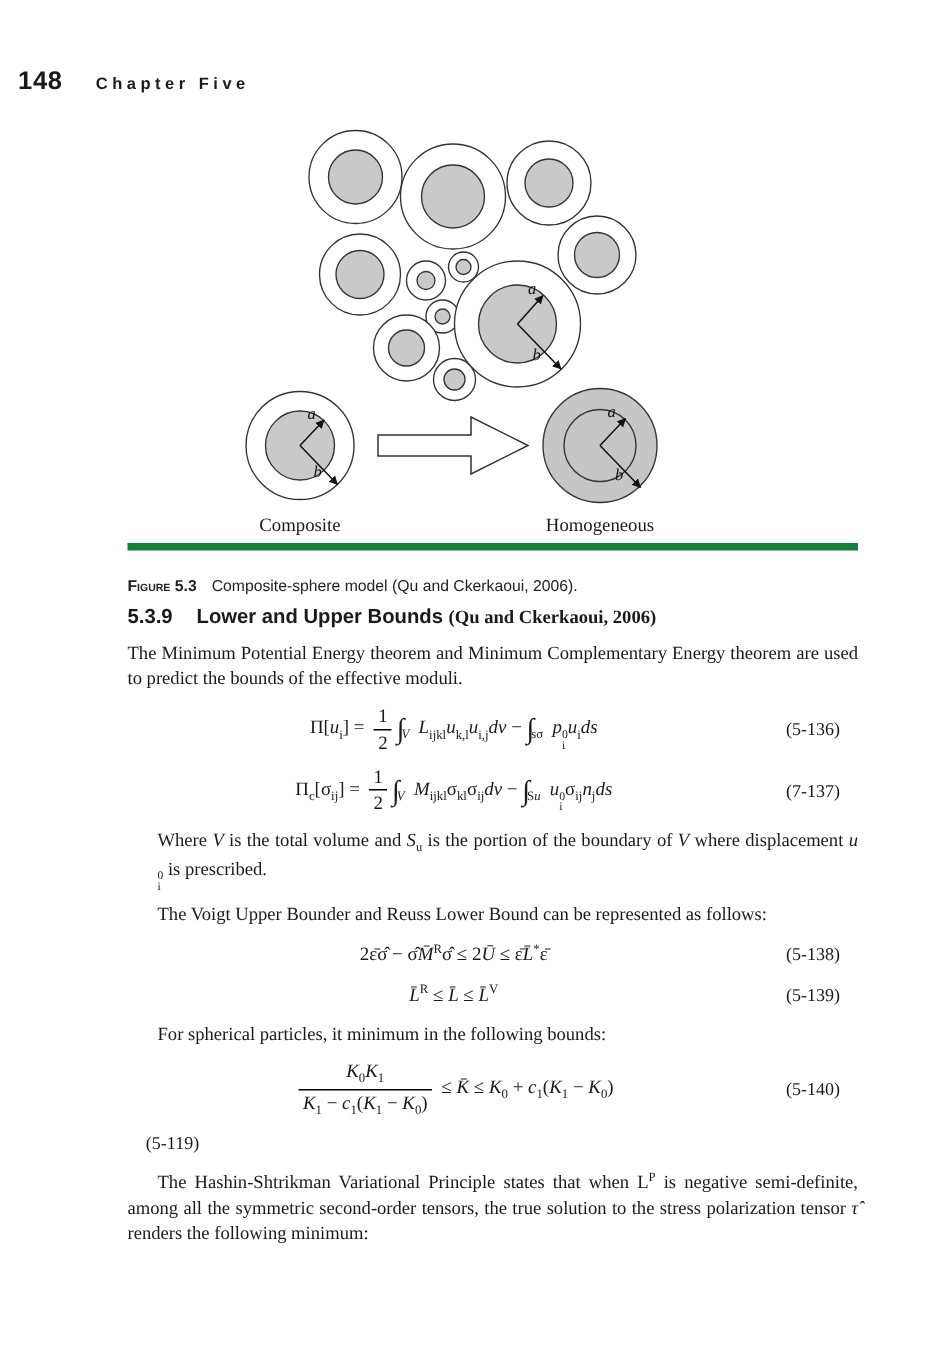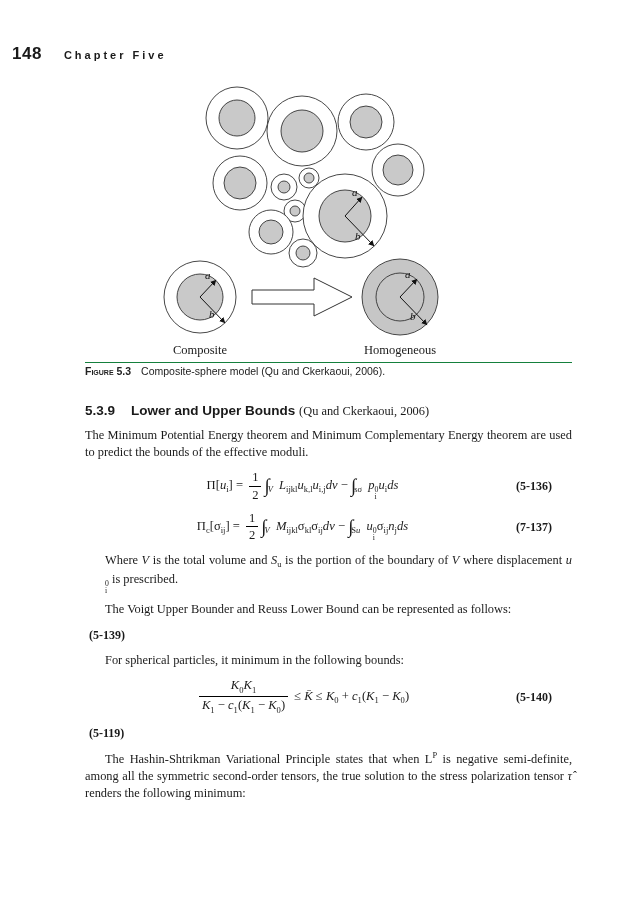--- a/index.html
+++ b/index.html
@@ -9,35 +9,35 @@
   }
   
   .runhead { position:absolute; top:44px; left:12px; display:flex; align-items:baseline; }
   .pagenum { font-family:"Liberation Sans","DejaVu Sans",sans-serif; font-weight:bold; font-size:17px; letter-spacing:0.5px;text-align:center; }
   .chapter { font-family:"Liberation Sans","DejaVu Sans",sans-serif; font-weight:bold; font-size:11px; letter-spacing:3px; margin-left:22px; }
   
   .fig { position:absolute; top:84px; left:0; width:621px; height:278px; }
   .fig svg { display:block; }
   .fig-caption {
     position:absolute; top:362px; left:85px; width:487px;
-    border-top:1px solid #15803d; padding-top:2px;
+    border-top:5px solid #15803d; padding-top:18px;
     font-family:"Liberation Sans","DejaVu Sans",sans-serif; font-size:10.5px; color:#222;
   }
   .fig-caption .cap-label { font-weight:bold; font-variant:small-caps; margin-right:10px; }
   
   .main { position:absolute; top:402px; left:85px; width:487px; font-size:12.4px; line-height:1.36; text-align:justify; }
   .sec-head { font-family:"Liberation Sans","DejaVu Sans",sans-serif; font-weight:bold; font-size:13.5px; margin-bottom:7px; text-align:left; }
   .sec-head .sec-num { margin-right:16px; }
-  .sec-head .sec-attr { font-family:"Liberation Serif","DejaVu Serif",serif; font-weight:normal; font-size:12.4px; }
+  .sec-head .sec-attr { font-family:"Liberation Serif","DejaVu Serif",serif; font-weight:bold; font-size:12.4px; }
   p { margin:0 0 6px 0; }
   p.ind { text-indent:20px; }
   
   .eq-row { display:flex; align-items:center; margin:9px 4px; text-align:left; }
   .eq-body { flex:1; text-align:center; font-size:12.6px; }
-  .eq-num { width:52px; text-align:left; font-size:12px;font-weight:bold; }
+  .eq-num { width:52px; text-align:center; font-size:12px; }
   .frac { display:inline-block; vertical-align:middle; text-align:center; margin:0 3px; line-height:1.15; }
   .fnum { display:block; padding:0 3px 1px; border-bottom:1px solid #000; }
   .fden { display:block; padding:1px 3px 0; }
   .int { font-size:1.5em; vertical-align:-0.18em; line-height:1; }
   .isub { font-size:0.68em; vertical-align:sub; margin-left:-2px; margin-right:3px; }
   .ss { display:inline-flex; flex-direction:column; font-size:0.62em; line-height:1; vertical-align:-0.35em; text-align:left; }
   sub, sup { font-size:0.68em; }
   i { font-style:italic; }
 </style>
 </head>
@@ -163,22 +163,27 @@
           </span>σ<sub>ij</sub><i>n</i><sub>j</sub><i>ds</i></span>
       <span class="eq-num">(7-137)</span>
     </div>
 
     <p class="ind">Where <i>V</i> is the total volume and <i>S</i><sub>u</sub> is the portion of the boundary of <i>V</i> where displacement <i>u</i><span class="ss">
           <span>0</span>
           <span>i</span>
         </span> is prescribed.</p>
     <p class="ind">The Voigt Upper Bounder and Reuss Lower Bound can be represented as follows:</p>
 
+    <div class="eq-row">
+      <span class="eq-body">2ε̄σ̂ − σ̂<i>M̄</i><sup>R</sup>σ̂ ≤ 2<i>Ū</i> ≤ ε̄<i>L̄</i><sup>*</sup>ε̄</span>
+      <span class="eq-num">(5-138)</span>
+    </div>
 
     <div class="eq-row">
+      <span class="eq-body"><i>L̄</i><sup>R</sup> ≤ <i>L̄</i> ≤ <i>L̄</i><sup>V</sup></span>
       <span class="eq-num">(5-139)</span>
     </div>
 
     <p class="ind">For spherical particles, it minimum in the following bounds:</p>
 
     <div class="eq-row">
       <span class="eq-body"><span class="frac"><span class="fnum"><i>K</i><sub>0</sub><i>K</i><sub>1</sub></span><span class="fden"><i>K</i><sub>1</sub> − <i>c</i><sub>1</sub>(<i>K</i><sub>1</sub> − <i>K</i><sub>0</sub>)</span></span> ≤ <i>K̄</i> ≤ <i>K</i><sub>0</sub> + <i>c</i><sub>1</sub>(<i>K</i><sub>1</sub> − <i>K</i><sub>0</sub>)</span>
       <span class="eq-num">(5-140)</span>
     </div>
 

